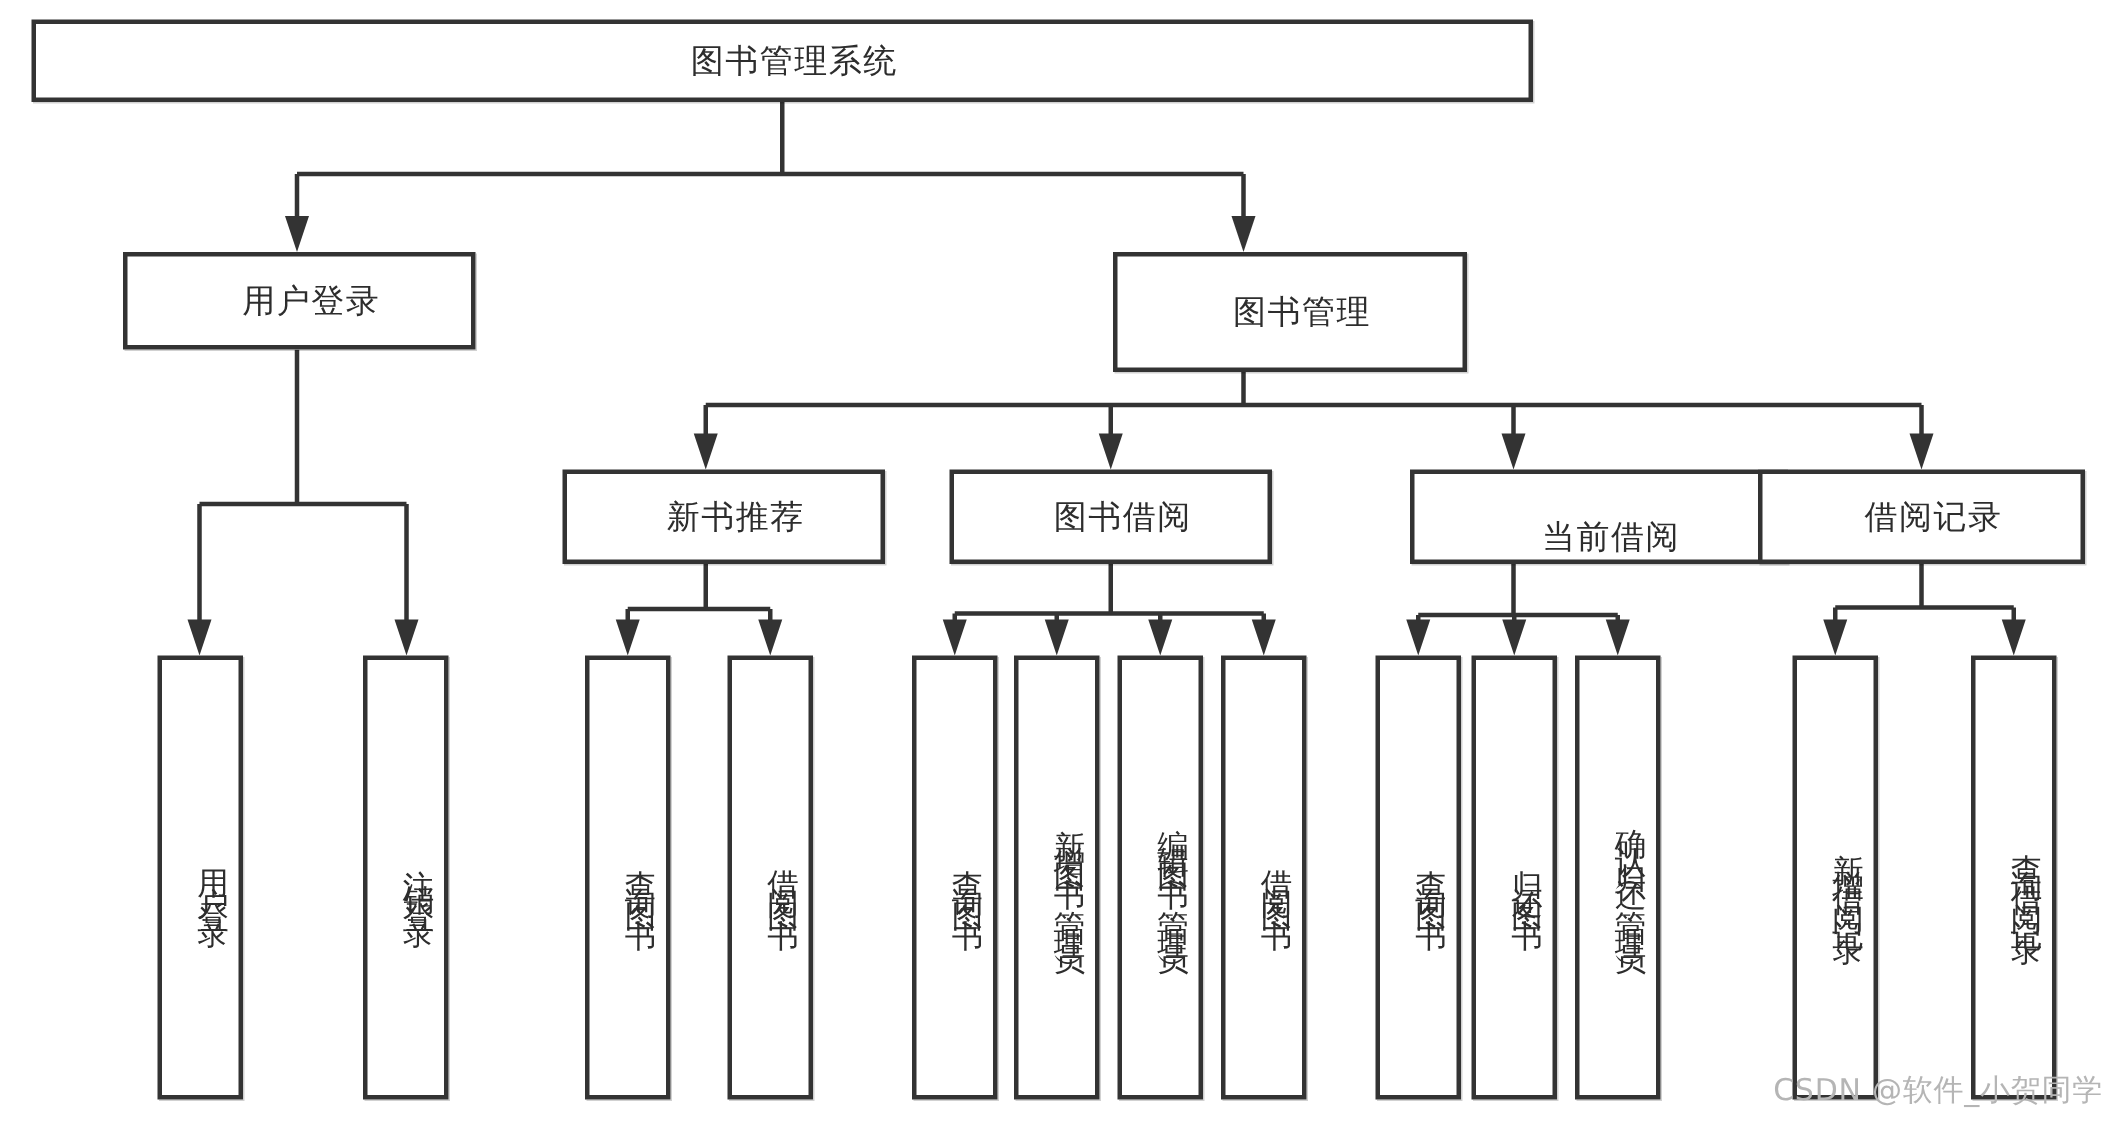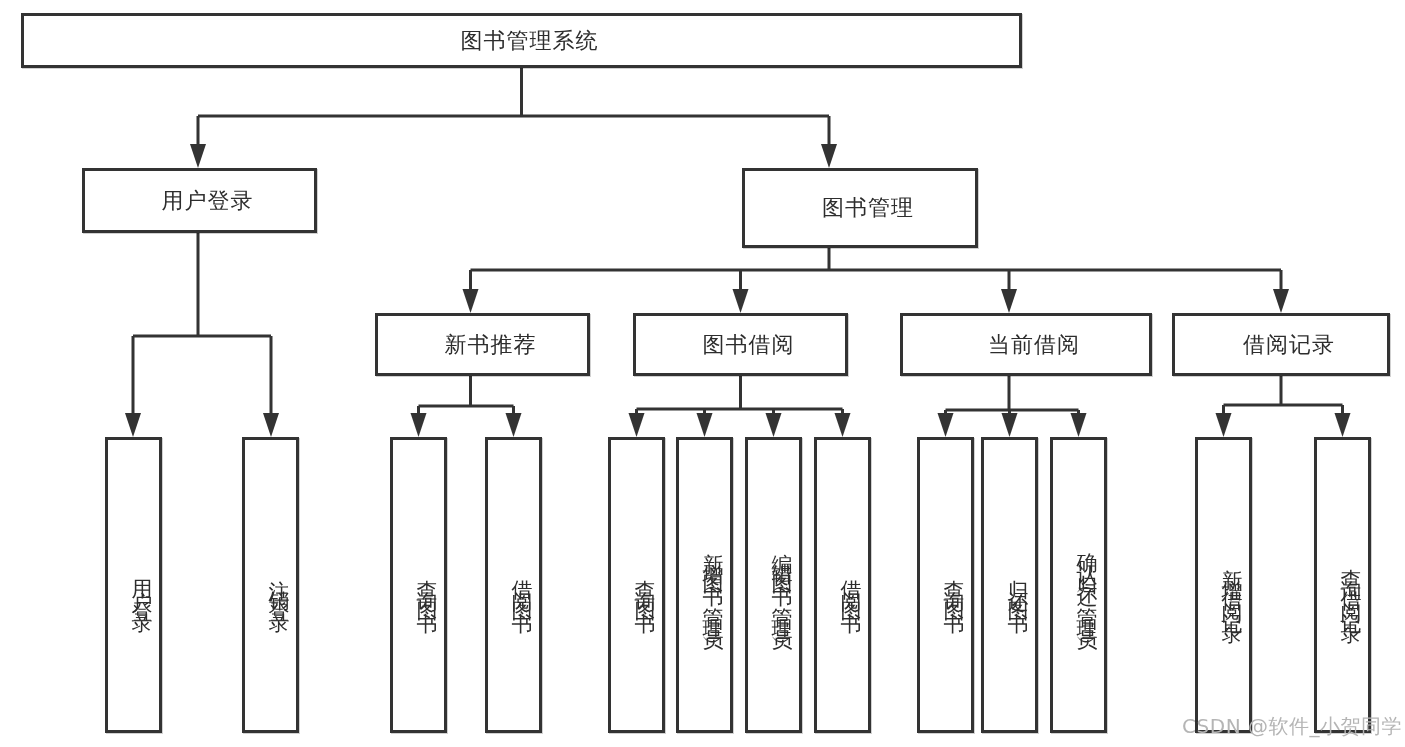--- a/index.html
+++ b/index.html
@@ -46,21 +46,21 @@
     letter-spacing: 11px;
     line-height: 1;
     color: #2d2d2d;
   }
   
   .n-root          { left: 21px;   top: 13px;  width: 1001px; height: 55px; }
   .n-user-login    { left: 82px;   top: 168px; width: 235px;  height: 65px; }
   .n-book-mgmt     { left: 742px;  top: 168px; width: 236px;  height: 80px; }
   .n-new-rec       { left: 363px;  top: 313px; width: 215px;  height: 63px; margin-left: 12px; }
   .n-borrow        { left: 633px;  top: 313px; width: 215px;  height: 63px; }
-  .n-current       { left: 900px;  top: 313px; width: 252px;  height: 63px; }
+  .n-current       { left: 940px;  top: 313px; width: 252px;  height: 63px; align-items: flex-end; }
   .n-records       { left: 1172px; top: 313px; width: 218px;  height: 63px; }
   .leaf            { top: 437px; width: 57px; height: 296px; }
   .lf-login        { left: 105px;  }
   .lf-logout       { left: 242px;  }
   .lf-rec-query    { left: 390px;  }
   .lf-rec-borrow   { left: 485px;  }
   .lf-bor-query    { left: 608px;  }
   .lf-bor-add      { left: 676px;  }
   .lf-bor-edit     { left: 745px;  }
   .lf-bor-borrow   { left: 814px;  }

